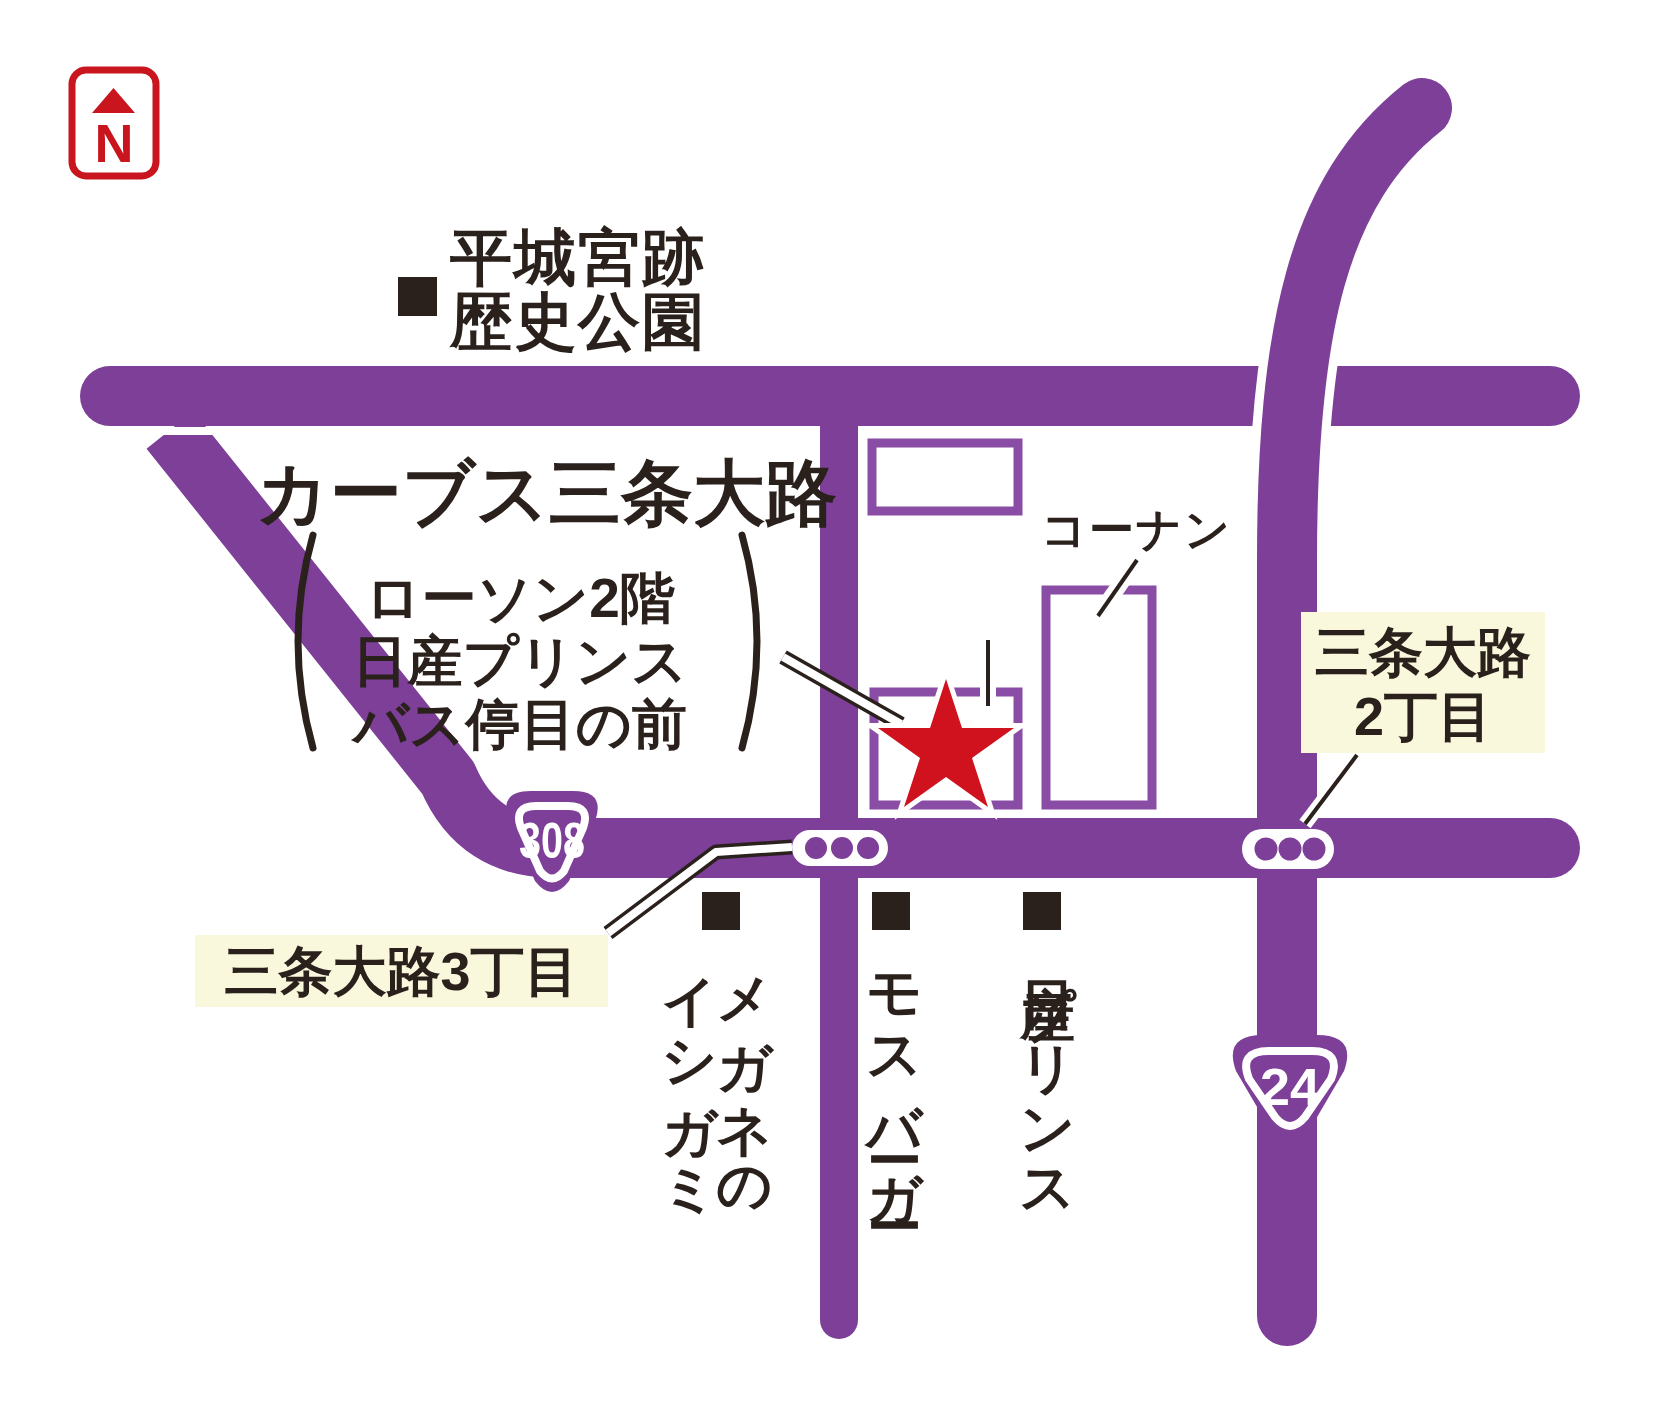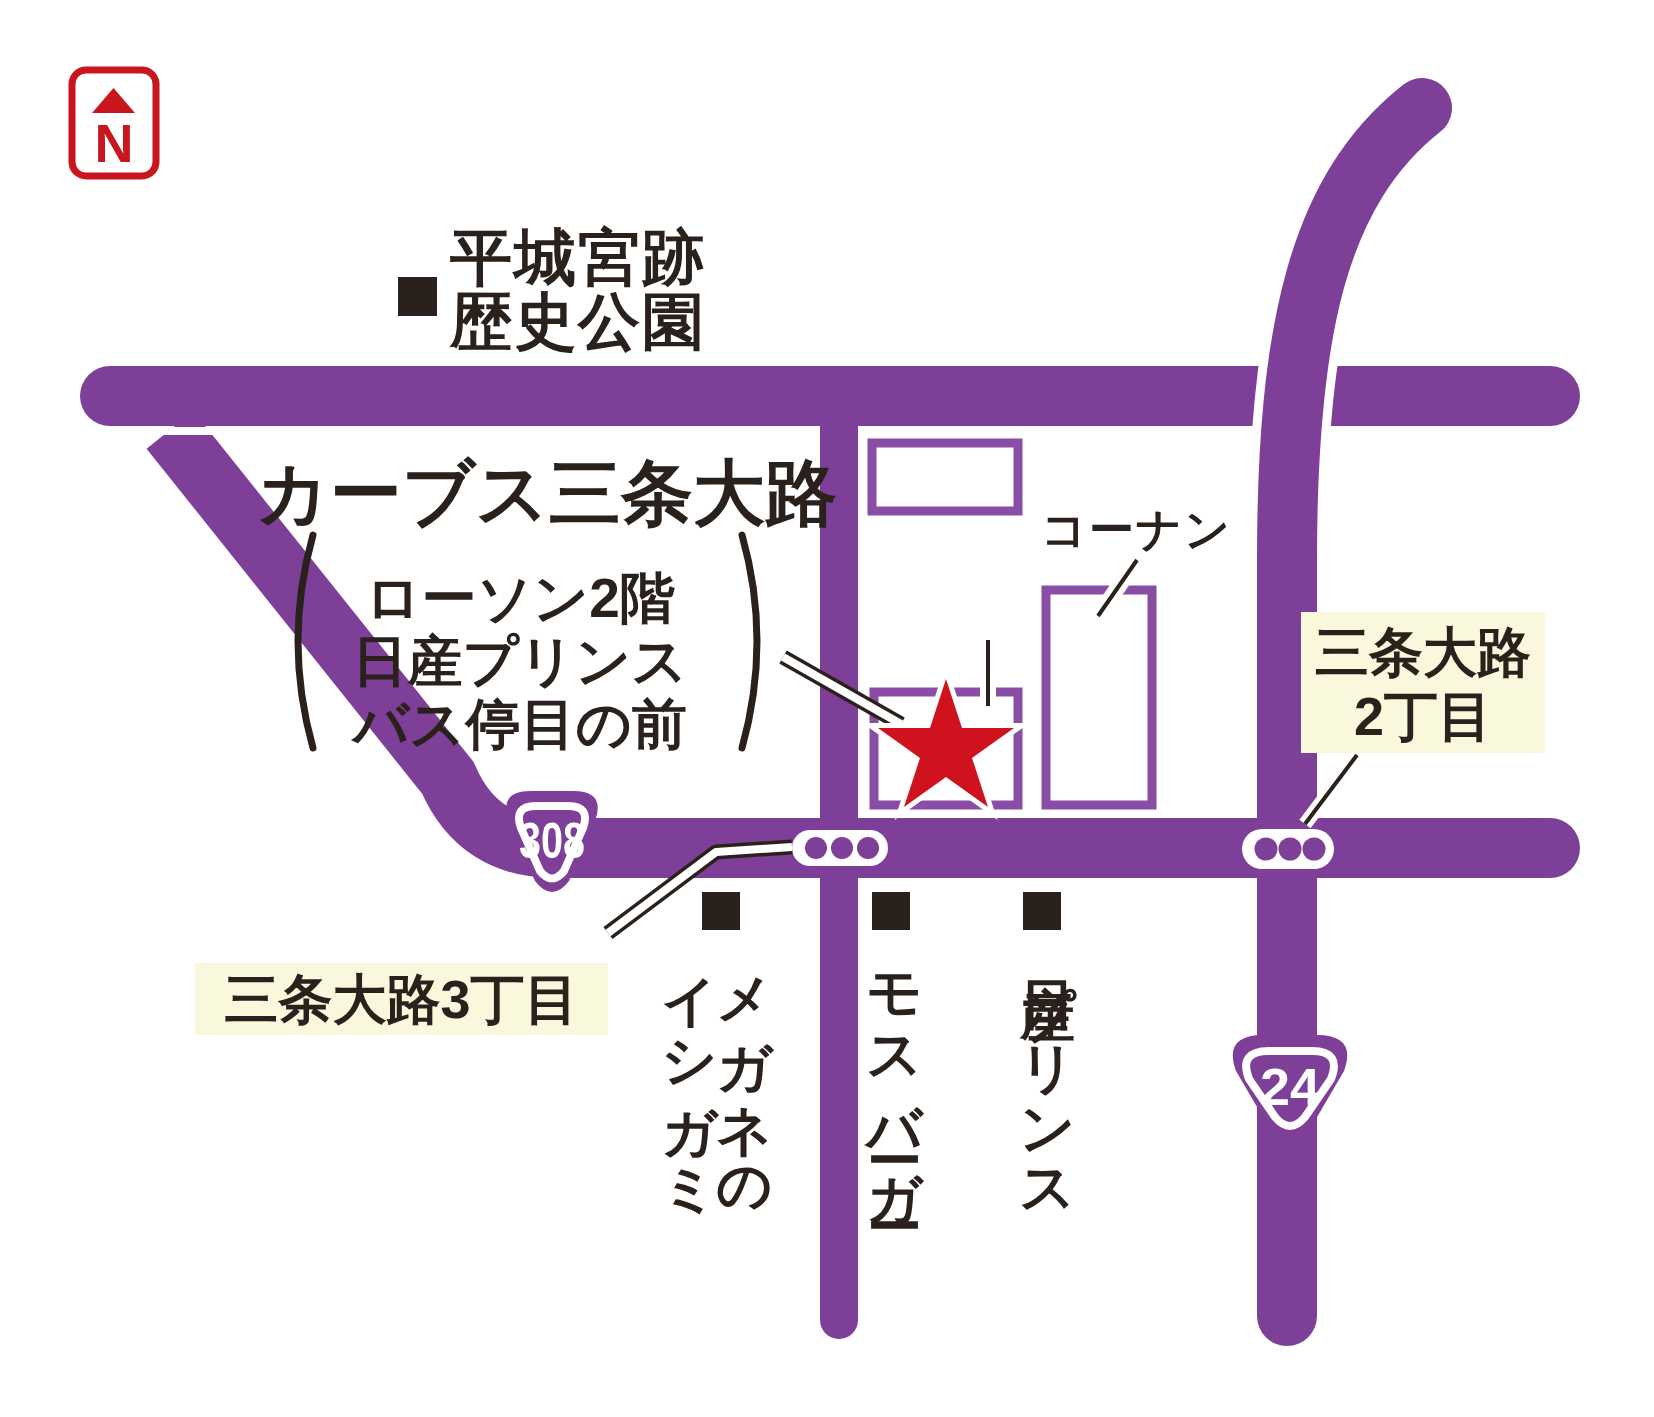--- a/index.html
+++ b/index.html
@@ -39,21 +39,21 @@
     background:#faf8dc;
     color:#2b211c;
     text-align:center;font-weight:600;
   }
   .badge-s2{
     left:1253px;top:612px;width:244px;height:141px;
     font-size:54px;line-height:64px;padding-top:8px;box-sizing:border-box;margin-left:48px;
   }
   .badge-s3{
     left:195px;top:935px;width:413px;height:72px;
-    font-size:54px;line-height:72px;margin-top:28px;
+    font-size:54px;line-height:72px;
   }
   .vlbl{
     position:absolute;
     writing-mode:vertical-rl;
     text-orientation:upright;
     white-space:pre-line;
     color:#2b211c;font-weight:600;
     font-size:55px;line-height:55px;letter-spacing:2px;
   }
   .vlbl-megane{left:660px;top:938px;height:280px;width:112px;}

